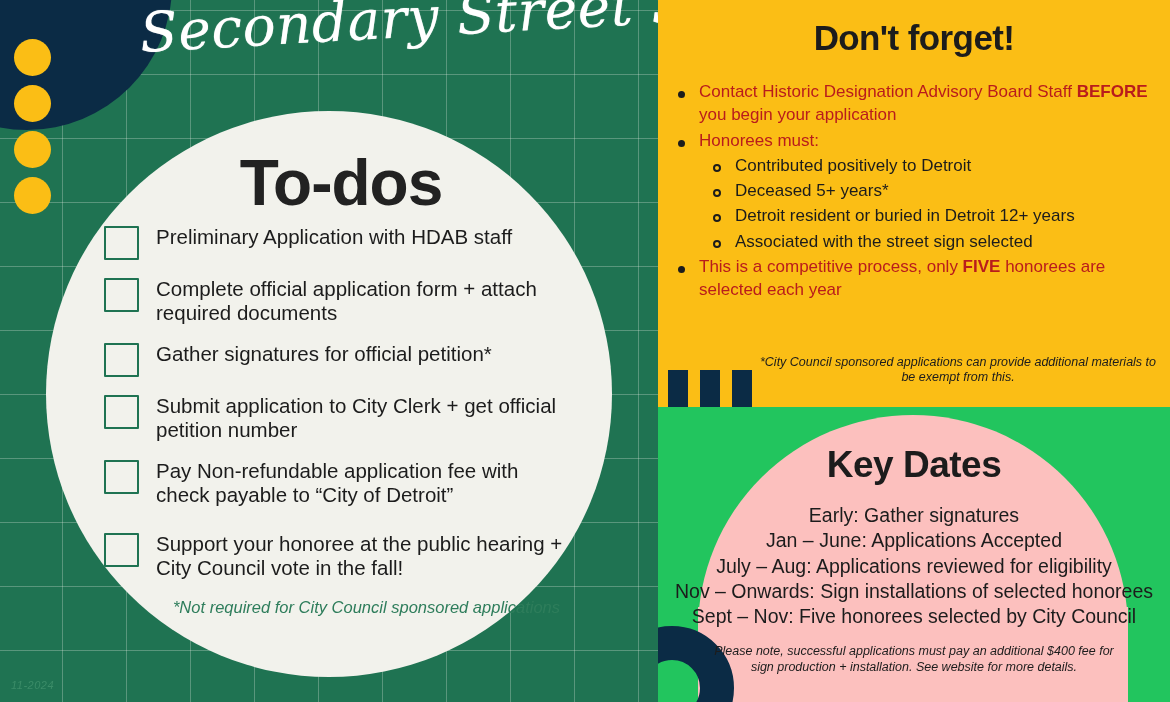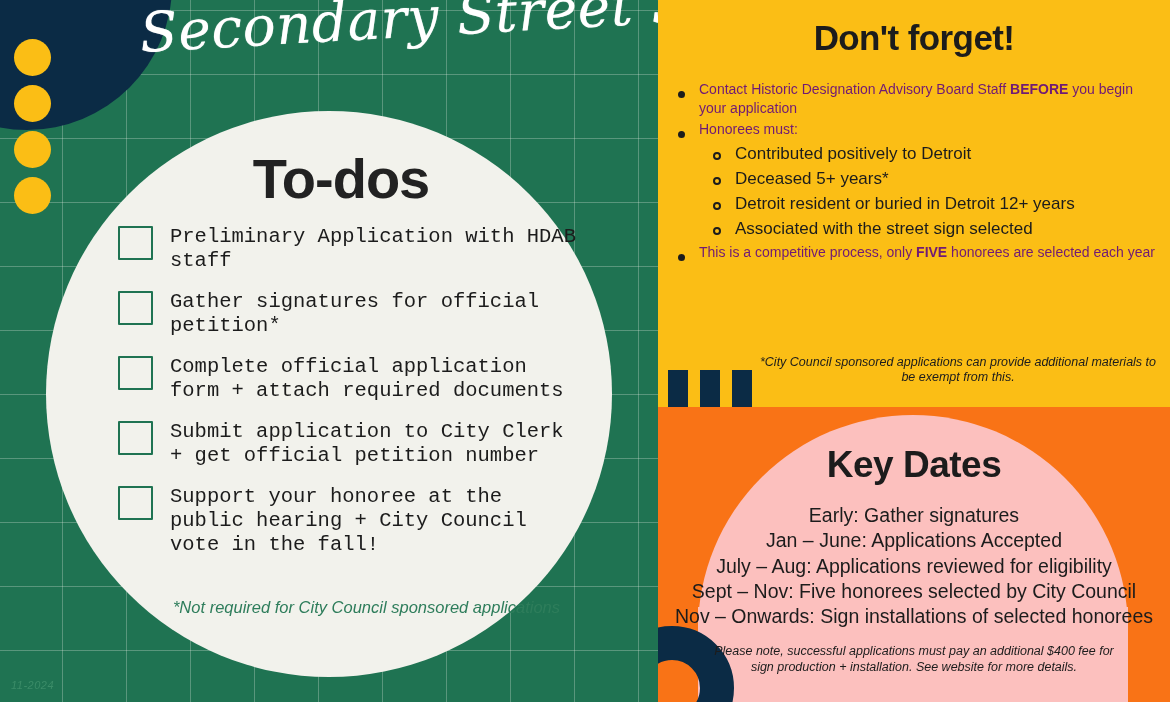--- a/index.html
+++ b/index.html
@@ -48,25 +48,25 @@
     letter-spacing:.5px;
     white-space:nowrap;
     transform:rotate(-3.2deg);
     transform-origin:left center;
     text-shadow:0 0 1px rgba(255,255,255,.6);
   }
 
   .todos-title{
     position:absolute;left:0;top:146px;width:658px;
     text-align:center;padding-left:12px;
-    font-size:56px;font-weight:bold;color:#222222;
+    font-size:64px;font-weight:bold;color:#222222;
     letter-spacing:-1px;
   }
 
-  .todo-list{position:absolute;left:118px;top:224px;width:470px;font-family:Liberation Mono, monospace;}
+  .todo-list{position:absolute;left:104px;top:224px;width:470px;}
   .todo-item{position:relative;display:flex;align-items:flex-start;margin-bottom:16px;}
   .todo-item.gap{margin-bottom:24px;}
   .checkbox{
     flex:0 0 auto;width:31px;height:30px;
     border:2.5px solid #1F7352;
     background:transparent;margin-top:2px;margin-right:17px;
     border-radius:1px;
   }
   .todo-text{
     font-size:20.5px;line-height:1.17;color:#1C1C1C;
@@ -92,21 +92,21 @@
   .dont-forget-title{
     position:absolute;left:0;top:18px;width:512px;text-align:center;
     font-size:35px;font-weight:bold;color:#1C1C1C;letter-spacing:-.6px;
   }
   .yellow-list{position:absolute;left:20px;top:80px;width:482px;}
   .bullet-row{display:flex;margin-bottom:2px;}
   .bullet-dot{
     flex:0 0 auto;width:7px;height:7px;border-radius:50%;background:#1C1C1C;
     margin-top:11px;margin-right:14px;
   }
-  .bullet-text{font-size:14px;line-height:1.37;color:#701a75;}
+  .bullet-text{font-size:17px;line-height:1.37;color:#b91c1c;}
   .bullet-text b{font-weight:bold;}
   .sub-list{margin-left:35px;}
   .sub-row{display:flex;margin-bottom:2px;}
   .sub-ring{
     flex:0 0 auto;width:8px;height:8px;border-radius:50%;
     border:2px solid #1C1C1C;background:transparent;
     margin-top:10px;margin-right:14px;box-sizing:border-box;
   }
   .sub-text{font-size:17px;line-height:1.37;color:#1C1C1C;}
   .yellow-footnote{
@@ -117,21 +117,21 @@
 
   .navy-bars{position:absolute;left:668px;top:370px;}
   .nbar{position:absolute;top:0;width:20px;height:66px;background:#0B2B45;}
   .nbar1{left:0;}
   .nbar2{left:32px;}
   .nbar3{left:64px;}
 
   
   .cream-right{
     position:absolute;left:658px;top:407px;width:512px;height:295px;
-    background:#f97316;overflow:hidden;
+    background:#22c55e;overflow:hidden;
   }
   .pink-dome{
     position:absolute;left:40px;top:8px;width:430px;height:430px;
     background:#FCC0BE;border-radius:50%;
   }
   .pink-fill{
     position:absolute;left:40px;top:200px;width:430px;height:100px;
     background:#FCC0BE;
   }
   .navy-arc{
@@ -170,29 +170,33 @@
 
     <div class="todos-title">To-dos</div>
 
     <div class="todo-list">
       <div class="todo-item">
         <div class="checkbox"></div>
         <div class="todo-text">Preliminary Application with HDAB staff</div>
       </div>
       <div class="todo-item">
         <div class="checkbox"></div>
+        <div class="todo-text">Complete official application form + attach required documents</div>
+      </div>
+      <div class="todo-item">
+        <div class="checkbox"></div>
         <div class="todo-text">Gather signatures for official petition*</div>
       </div>
       <div class="todo-item">
         <div class="checkbox"></div>
-        <div class="todo-text">Complete official application form + attach required documents</div>
-      </div>
-      <div class="todo-item">
-        <div class="checkbox"></div>
         <div class="todo-text">Submit application to City Clerk + get official petition number</div>
+      </div>
+      <div class="todo-item gap">
+        <div class="checkbox"></div>
+        <div class="todo-text">Pay Non-refundable application fee with check payable to “City of Detroit”</div>
       </div>
       <div class="todo-item">
         <div class="checkbox"></div>
         <div class="todo-text">Support your honoree at the public hearing + City Council vote in the fall!</div>
       </div>
     </div>
 
     <div class="todo-footnote">*Not required for City Council sponsored applications</div>
 
     <div class="datestamp">11-2024</div>
@@ -252,20 +256,20 @@
     <div class="pink-dome"></div>
     <div class="pink-fill"></div>
     <div class="navy-arc"></div>
 
     <div class="key-dates-title">Key Dates</div>
 
     <div class="dates-list">
       <div class="date-line">Early: Gather signatures</div>
       <div class="date-line">Jan – June: Applications Accepted</div>
       <div class="date-line">July – Aug: Applications reviewed for eligibility</div>
+      <div class="date-line">Nov – Onwards: Sign installations of selected honorees</div>
       <div class="date-line">Sept – Nov: Five honorees selected by City Council</div>
-      <div class="date-line">Nov – Onwards: Sign installations of selected honorees</div>
     </div>
 
     <div class="pink-footnote">Please note, successful applications must pay an additional $400 fee for sign production + installation. See website for more details.</div>
   </div>
 
 </div>
 
 </body></html>

